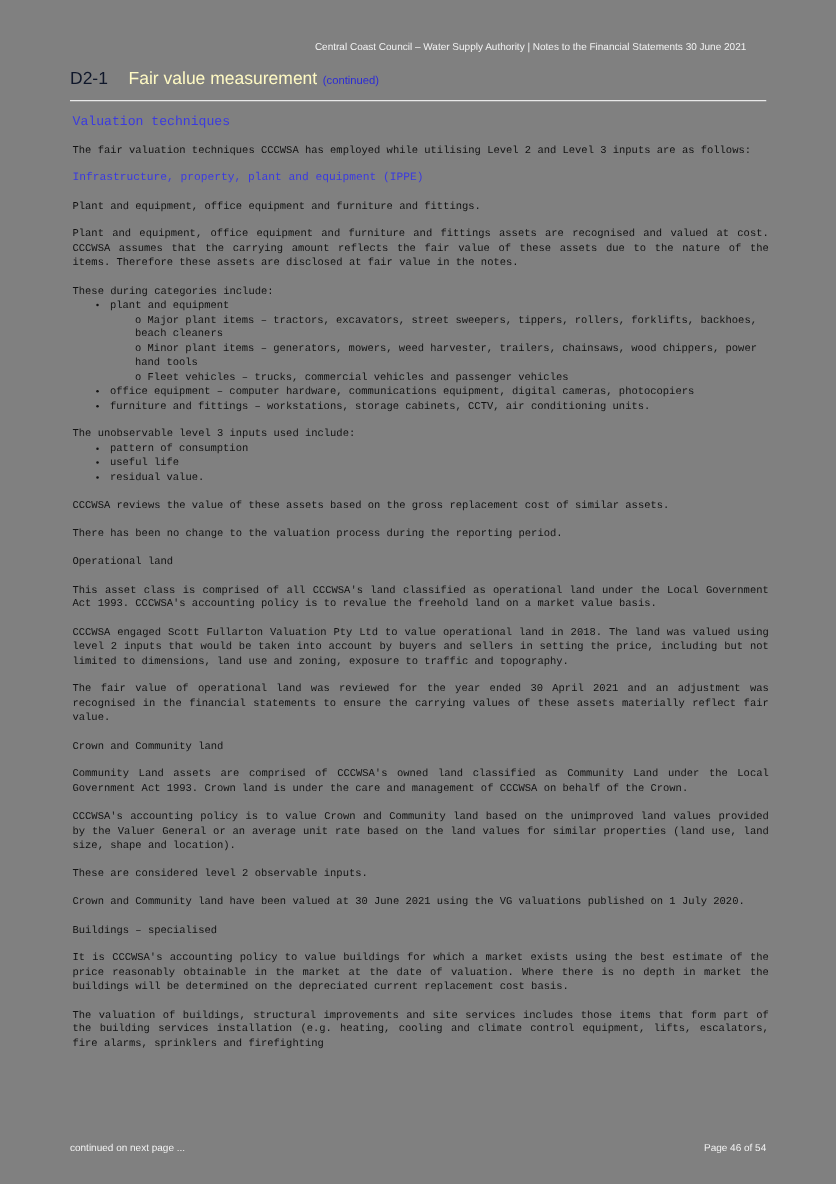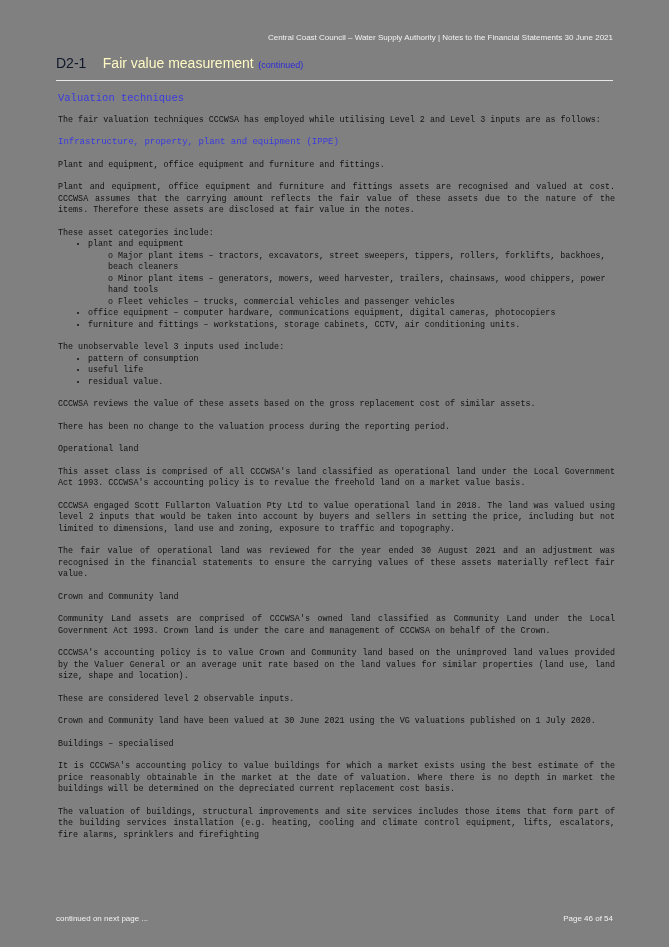--- a/index.html
+++ b/index.html
@@ -2,21 +2,21 @@
 <html><head>
 <meta charset="utf-8">
 <style>
   html, body { margin: 0; padding: 0; }
   body {
     width: 669px; height: 947px; background: #808080; overflow: hidden;
     font-family: "Liberation Sans", sans-serif; color: #111;
     position: relative;
   }
   .running-header {
-    position: absolute; top: 33px; right: 56px;
+    position: absolute; top: 33px; right: 72px;
     font-size: 8px; color: #f2f2f2; white-space: nowrap; text-align: right;
   }
   .title-row { position: absolute; top: 54px; left: 56px; white-space: nowrap; }
   .title-num { font-size: 14px; color: #0f172a; margin-right: 12px; }
   .title-text { font-size: 14px; color: #fef9c3; }
   .title-cont { font-size: 9px; color: #2b2bd6; }
   .rule { position: absolute; top: 80px; left: 56px; width: 557px; height: 1px; background: #e8e8e8; }
   .content { position: absolute; top: 93px; left: 58px; width: 557px; font-size: 8.4px; line-height: 11.5px; font-family: Liberation Mono, monospace; }
   .h2 { color: #3a3ae0; font-size: 10.5px; margin: 0 0 10px 0; }
   .h3 { color: #3a3ae0; font-size: 9px; margin: 0 0 11px 0; }
@@ -44,21 +44,21 @@
 <div class="rule"></div>
 
 <div class="content">
   <div class="h2">Valuation techniques</div>
   <p>The fair valuation techniques CCCWSA has employed while utilising Level 2 and Level 3 inputs are as follows:</p>
 
   <div class="h3">Infrastructure, property, plant and equipment (IPPE)</div>
   <div class="sub">Plant and equipment, office equipment and furniture and fittings.</div>
   <p>Plant and equipment, office equipment and furniture and fittings assets are recognised and valued at cost. CCCWSA assumes that the carrying amount reflects the fair value of these assets due to the nature of the items. Therefore these assets are disclosed at fair value in the notes.</p>
 
-  <div>These asset categories include:</div>
+  <div>These during categories include:</div>
   <ul class="l1">
     <li>
       <span>plant and equipment</span>
       <ul class="l2">
         <li>Major plant items – tractors, excavators, street sweepers, tippers, rollers, forklifts, backhoes, beach cleaners</li>
         <li>Minor plant items – generators, mowers, weed harvester, trailers, chainsaws, wood chippers, power hand tools</li>
         <li>Fleet vehicles – trucks, commercial vehicles and passenger vehicles</li>
       </ul>
     </li>
     <li>office equipment – computer hardware, communications equipment, digital cameras, photocopiers</li>
@@ -70,21 +70,21 @@
     <li>pattern of consumption</li>
     <li>useful life</li>
     <li>residual value.</li>
   </ul>
   <p>CCCWSA reviews the value of these assets based on the gross replacement cost of similar assets.</p>
   <p>There has been no change to the valuation process during the reporting period.</p>
 
   <div class="sub">Operational land</div>
   <p>This asset class is comprised of all CCCWSA's land classified as operational land under the Local Government Act 1993. CCCWSA's accounting policy is to revalue the freehold land on a market value basis.</p>
   <p>CCCWSA engaged Scott Fullarton Valuation Pty Ltd to value operational land in 2018. The land was valued using level 2 inputs that would be taken into account by buyers and sellers in setting the price, including but not limited to dimensions, land use and zoning, exposure to traffic and topography.</p>
-  <p>The fair value of operational land was reviewed for the year ended 30 August 2021 and an adjustment was recognised in the financial statements to ensure the carrying values of these assets materially reflect fair value.</p>
+  <p>The fair value of operational land was reviewed for the year ended 30 April 2021 and an adjustment was recognised in the financial statements to ensure the carrying values of these assets materially reflect fair value.</p>
 
   <div class="sub">Crown and Community land</div>
   <p>Community Land assets are comprised of CCCWSA's owned land classified as Community Land under the Local Government Act 1993. Crown land is under the care and management of CCCWSA on behalf of the Crown.</p>
   <p>CCCWSA's accounting policy is to value Crown and Community land based on the unimproved land values provided by the Valuer General or an average unit rate based on the land values for similar properties (land use, land size, shape and location).</p>
   <p>These are considered level 2 observable inputs.</p>
   <p>Crown and Community land have been valued at 30 June 2021 using the VG valuations published on 1 July 2020.</p>
 
   <div class="sub">Buildings – specialised</div>
   <p>It is CCCWSA's accounting policy to value buildings for which a market exists using the best estimate of the price reasonably obtainable in the market at the date of valuation. Where there is no depth in market the buildings will be determined on the depreciated current replacement cost basis.</p>
   <p>The valuation of buildings, structural improvements and site services includes those items that form part of the building services installation (e.g. heating, cooling and climate control equipment, lifts, escalators, fire alarms, sprinklers and firefighting</p>

